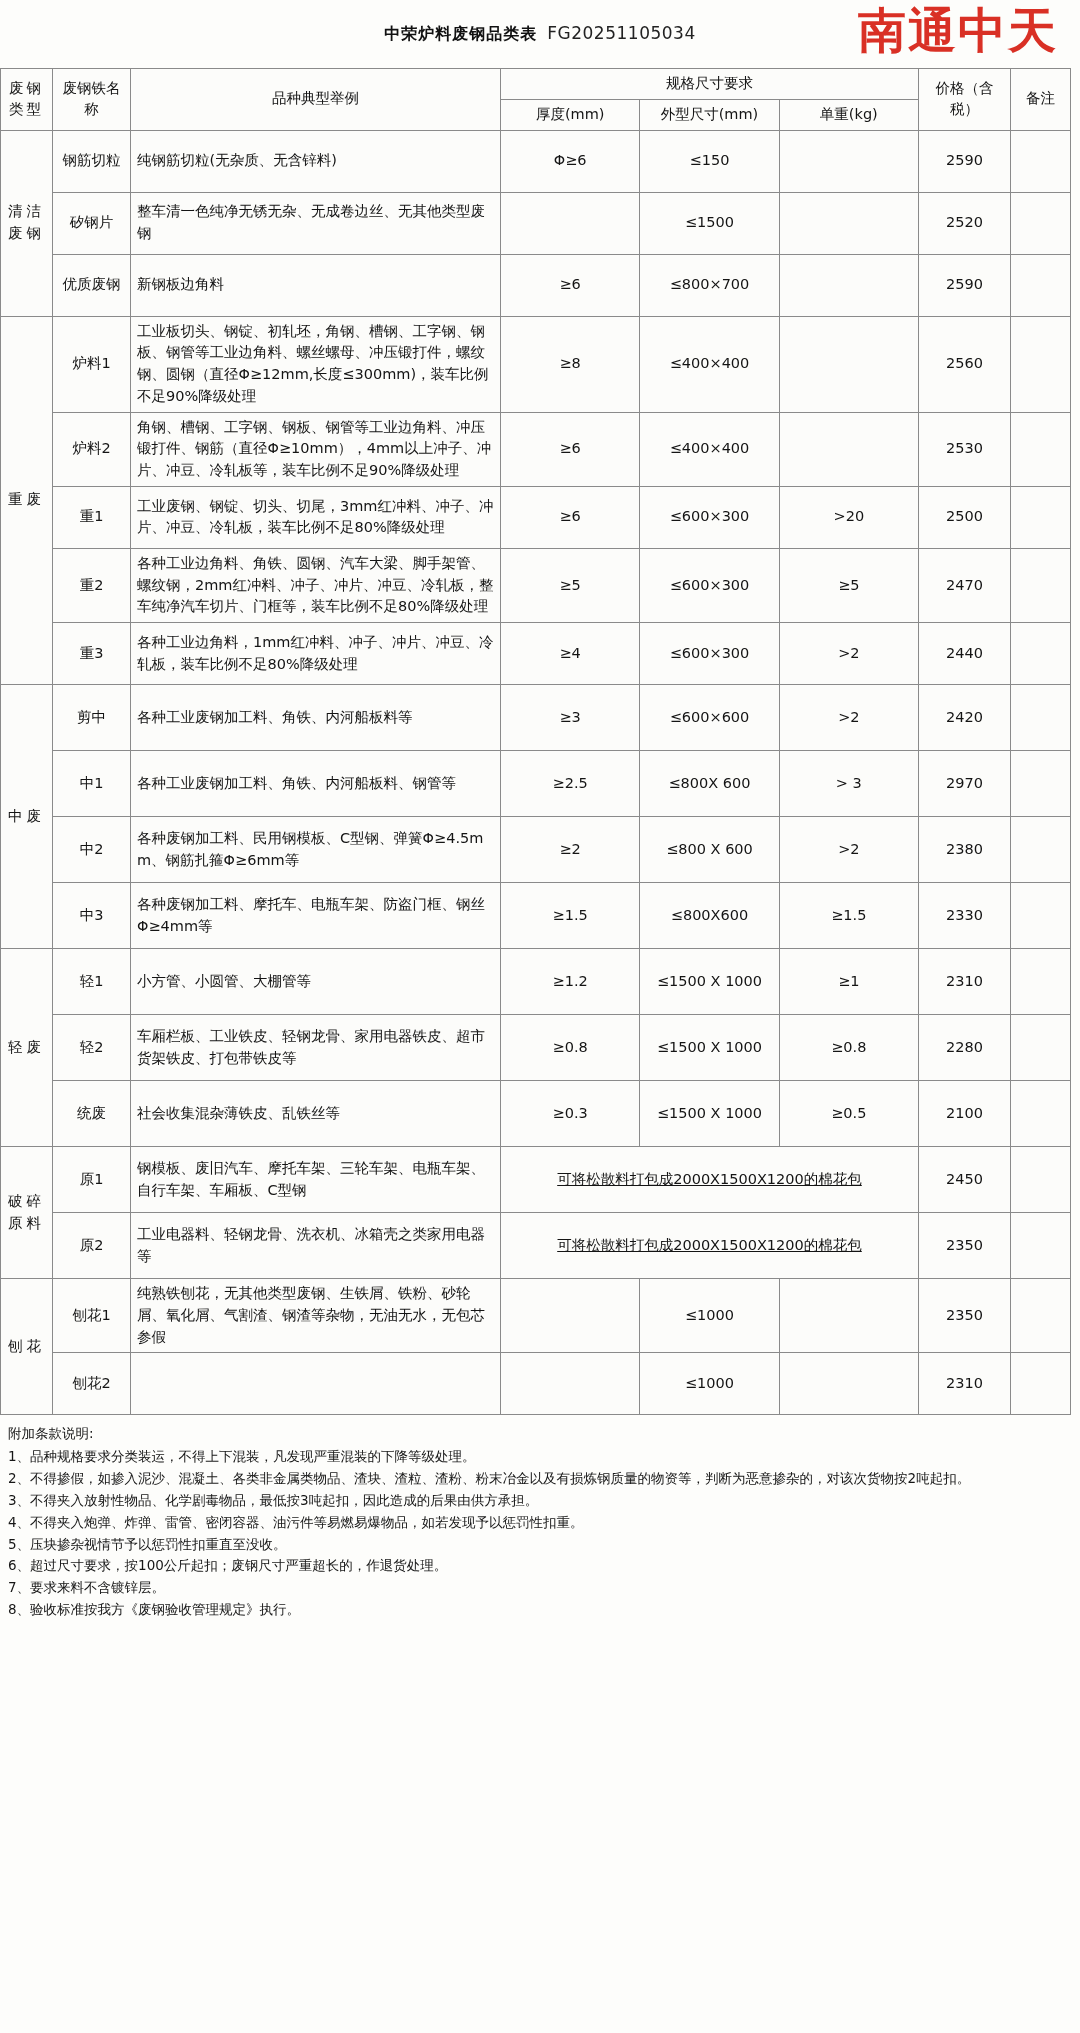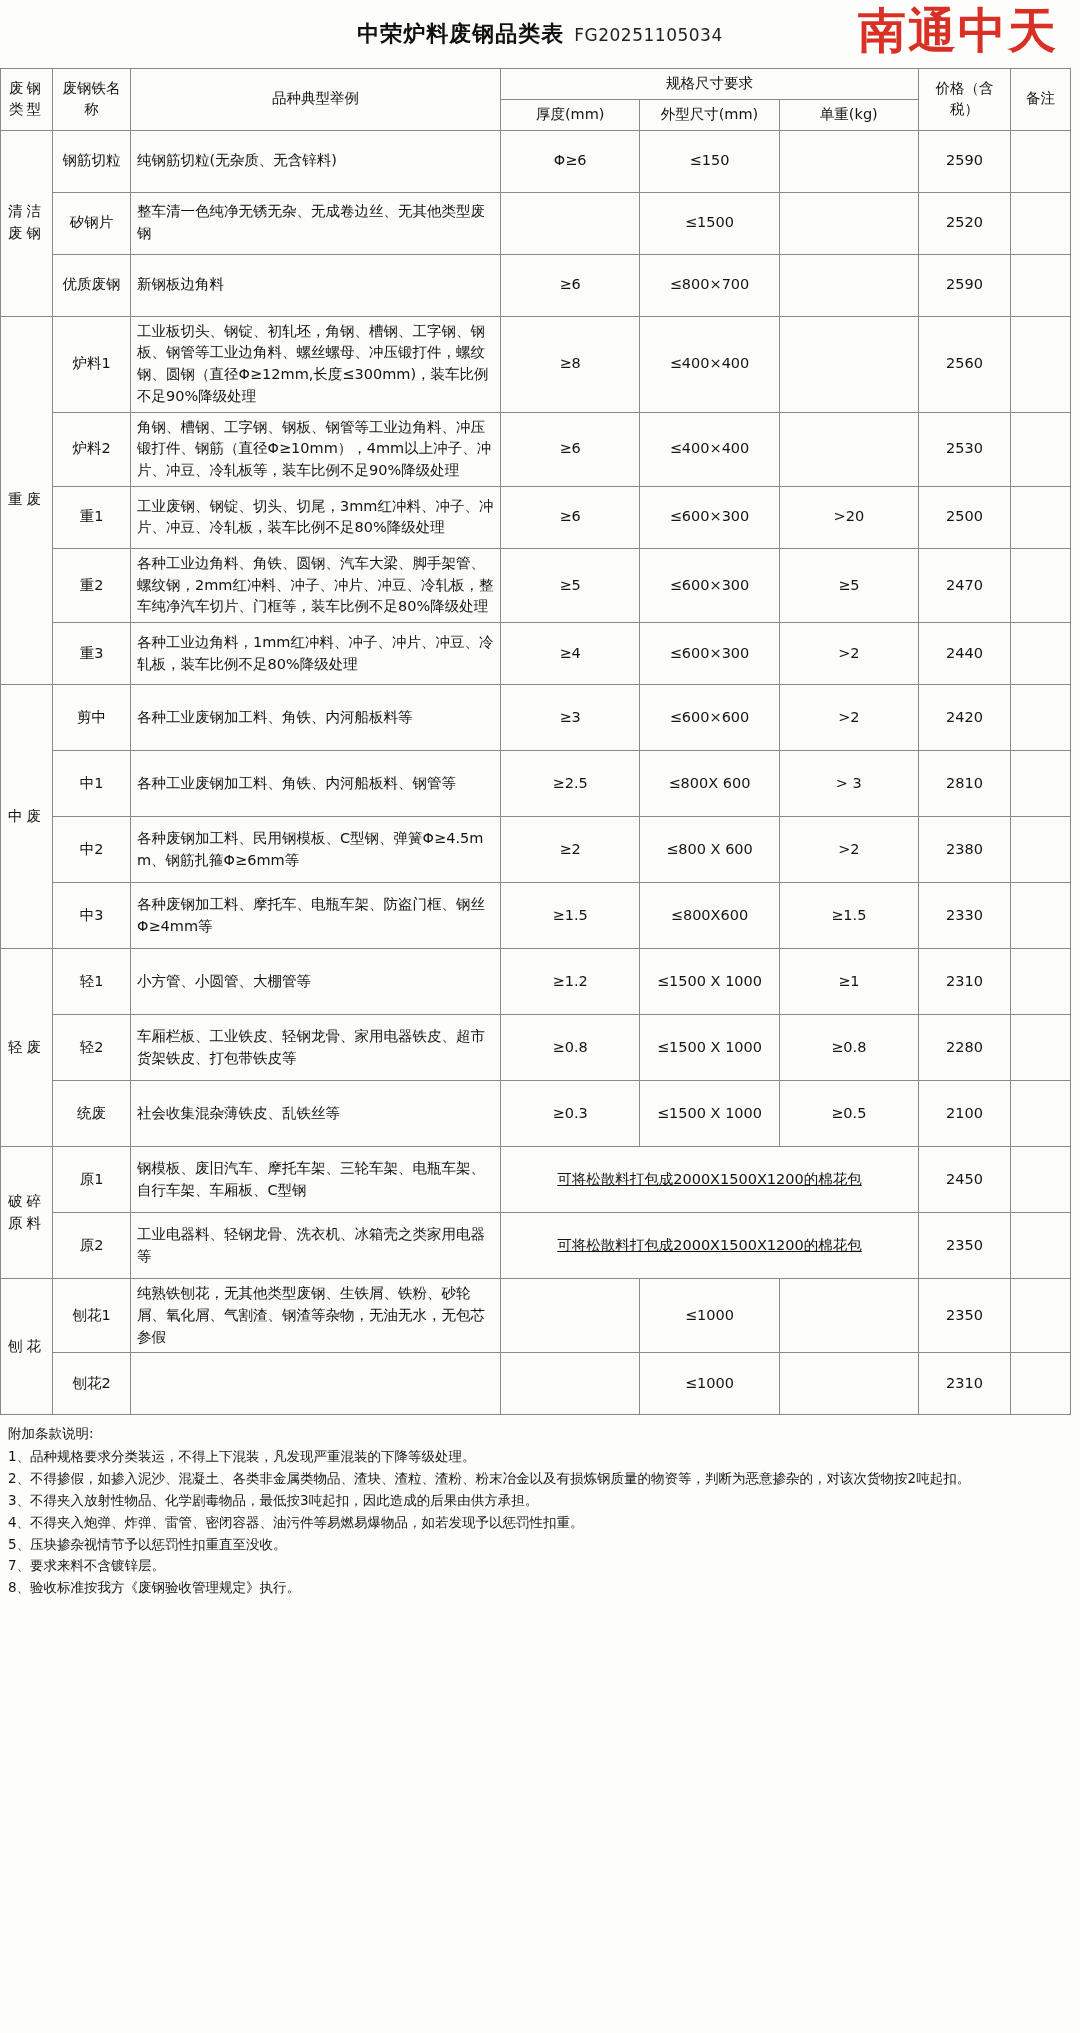--- a/index.html
+++ b/index.html
@@ -27,21 +27,21 @@
     justify-content: center;
     position: relative;
     background: #fdfdfb;
   }
   .title-wrap {
     display: flex;
     align-items: baseline;
     gap: 10px;
   }
   .doc-title {
-    font-size: 22px;
+    font-size: 16px;
     font-weight: 700;
     letter-spacing: 1px;
     color: #111;
   }
   .doc-code {
     font-size: 17px;
     font-weight: 400;
     letter-spacing: 0.5px;
     color: #222;
     font-family: "DejaVu Sans", "Liberation Sans", sans-serif;
@@ -230,21 +230,21 @@
           <td class="c-unit">&gt;2</td>
           <td class="c-price">2420</td>
           <td class="c-note"></td>
         </tr>
         <tr>
           <td class="c-name">中1</td>
           <td class="c-exam" style="height: 66px;">各种工业废钢加工料、角铁、内河船板料、钢管等</td>
           <td class="c-thick">≥2.5</td>
           <td class="c-size">≤800X 600</td>
           <td class="c-unit">&gt; 3</td>
-          <td class="c-price">2810</td>
+          <td class="c-price">2970</td>
           <td class="c-note"></td>
         </tr>
         <tr>
           <td class="c-name">中2</td>
           <td class="c-exam" style="height: 66px;">各种废钢加工料、民用钢模板、C型钢、弹簧Φ≥4.5mm、钢筋扎箍Φ≥6mm等</td>
           <td class="c-thick">≥2</td>
           <td class="c-size">≤800 X 600</td>
           <td class="c-unit">&gt;2</td>
           <td class="c-price">2380</td>
           <td class="c-note"></td>
@@ -324,18 +324,19 @@
   </table>
 
   <div class="notes">
     <div class="nt-head">附加条款说明:</div>
     <div id="notes-list">
         <div class="nt-line">1、品种规格要求分类装运，不得上下混装，凡发现严重混装的下降等级处理。</div>
         <div class="nt-line">2、不得掺假，如掺入泥沙、混凝土、各类非金属类物品、渣块、渣粒、渣粉、粉末冶金以及有损炼钢质量的物资等，判断为恶意掺杂的，对该次货物按2吨起扣。</div>
         <div class="nt-line">3、不得夹入放射性物品、化学剧毒物品，最低按3吨起扣，因此造成的后果由供方承担。</div>
         <div class="nt-line">4、不得夹入炮弹、炸弹、雷管、密闭容器、油污件等易燃易爆物品，如若发现予以惩罚性扣重。</div>
         <div class="nt-line">5、压块掺杂视情节予以惩罚性扣重直至没收。</div>
+        <div class="nt-line">6、超过尺寸要求，按100公斤起扣；废钢尺寸严重超长的，作退货处理。</div>
         <div class="nt-line">7、要求来料不含镀锌层。</div>
         <div class="nt-line">8、验收标准按我方《废钢验收管理规定》执行。</div>
       </div>
   </div>
 
 </div>
 
 </body></html>

